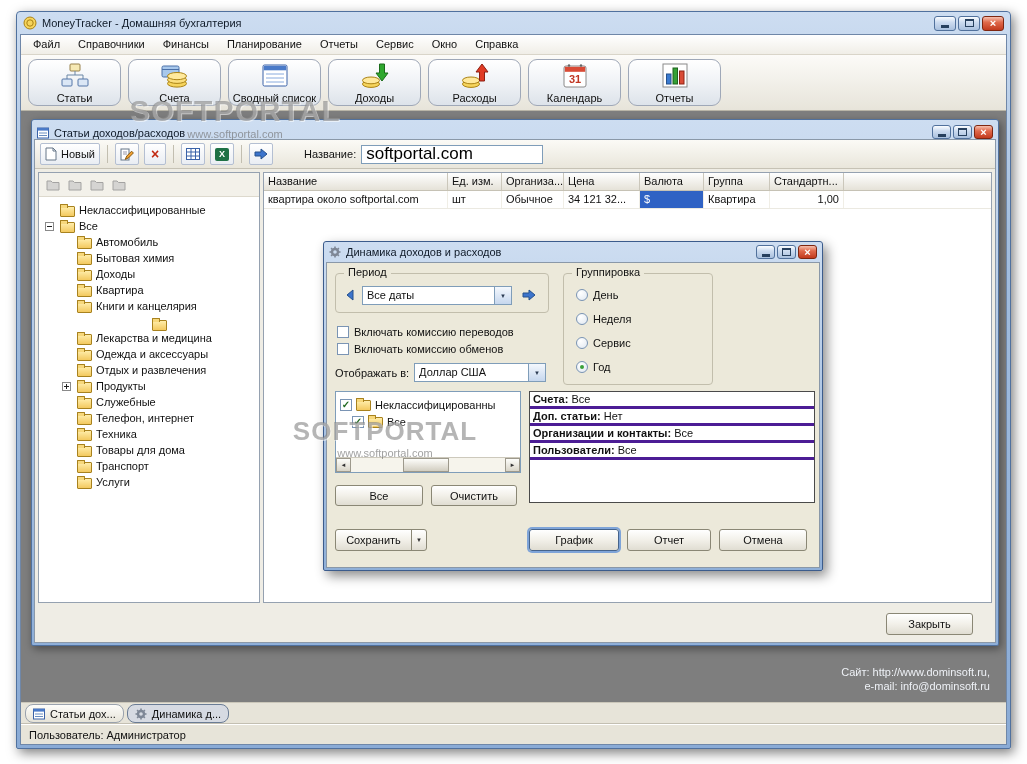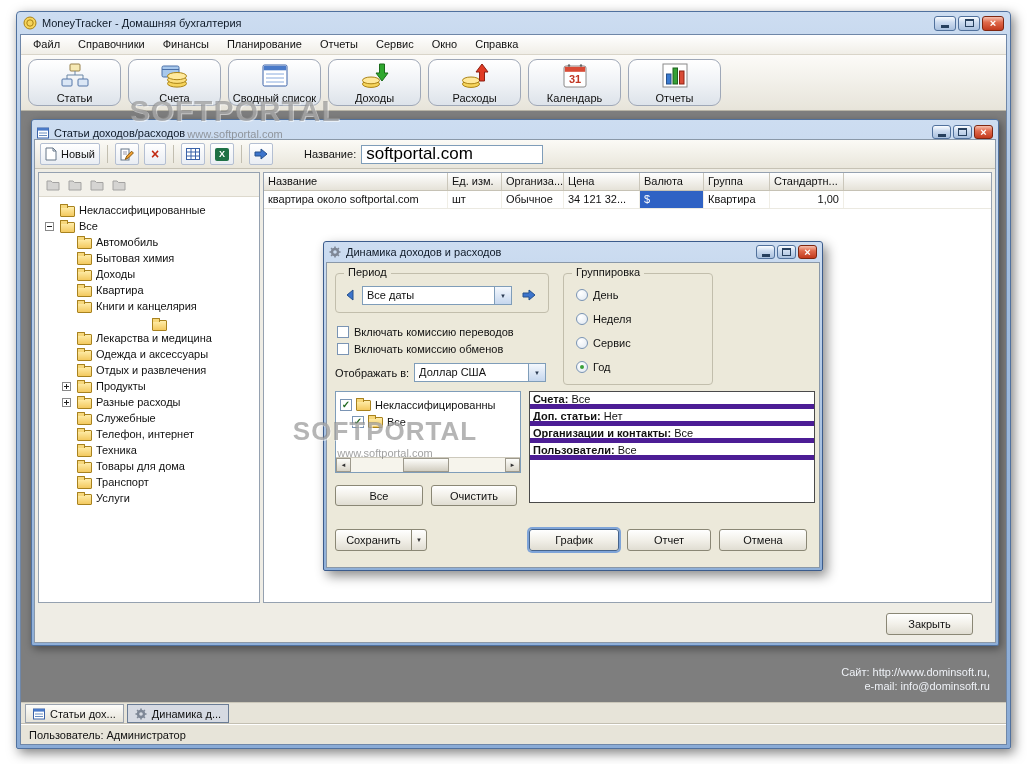--- a/index.html
+++ b/index.html
@@ -102,35 +102,35 @@
 .listbox{position:absolute;left:8px;top:128px;width:186px;height:82px;background:#fff;border:1px solid #7f9db9;display:flex;flex-direction:column}
 .cat-rows{flex:1;padding-top:4px}
 .cat-row{height:17px;display:flex;align-items:center;gap:4px}
 .hscroll{height:15px;flex:none;background:#efece1;border-top:1px solid #cdc9bc;display:flex}
 .sb-btn{width:15px;height:100%;flex:none;background:linear-gradient(#fdfdfa,#d9d5c8);border:1px solid #9d998c;display:flex;align-items:center;justify-content:center;font-size:6px;color:#333}
 .sb-btn.left::after{content:"◄"}
 .sb-btn.right::after{content:"►"}
 .sb-track{flex:1;position:relative;background:#f6f4ec}
 .sb-thumb{position:absolute;left:34%;top:0;width:46px;height:100%;background:linear-gradient(#fdfdfa,#d2cec1);border:1px solid #9d998c}
 .summary{position:absolute;left:202px;top:128px;width:286px;height:112px;background:#fff;border:1px solid #4a4a4a;overflow:hidden}
-.sum-row{height:17px;border-bottom:5px solid #4c1d95;padding:1px 3px;white-space:nowrap;overflow:hidden}
+.sum-row{height:17px;border-bottom:3px solid #4c1d95;padding:1px 3px;white-space:nowrap;overflow:hidden}
 .sum-label{font-weight:bold}
 .btn-all{position:absolute;left:8px;top:222px;width:88px;height:21px}
 .btn-clear{position:absolute;left:104px;top:222px;width:86px;height:21px}
 .btn-save{position:absolute;left:8px;top:266px;width:92px;height:22px;padding:0}
 .btn-save .cap{flex:1;text-align:center}
 .split-arrow{width:15px;align-self:stretch;border-left:1px solid #8a8775;display:flex;align-items:center;justify-content:center;font-size:6px;color:#333}
 .split-arrow::after{content:"▼"}
 .btn-chart{position:absolute;left:202px;top:266px;width:90px;height:22px;border-color:#46648c;box-shadow:0 0 0 2px #7ea4d8}
 .btn-report{position:absolute;left:300px;top:266px;width:84px;height:22px}
 .btn-cancel{position:absolute;left:392px;top:266px;width:88px;height:22px}
 
 
 .task-tabs{height:22px;flex:none;background:#e7e4d9;border-top:1px solid #cbc7ba;display:flex;align-items:center;gap:3px;padding:1px 4px}
-.task-tab{height:19px;border:1px solid #9aa2ad;border-radius:0;background:linear-gradient(#fdfdfa,#e6e3d8);display:flex;align-items:center;gap:5px;padding:0 7px}
+.task-tab{height:19px;border:1px solid #9aa2ad;border-radius:8px;background:linear-gradient(#fdfdfa,#e6e3d8);display:flex;align-items:center;gap:5px;padding:0 7px}
 .task-tab.active{background:#d6dae2;border-color:#6a7c95}
 .statusbar{height:20px;flex:none;background:#e7e4d9;border-top:1px solid #fff;box-shadow:0 -1px 0 #c3bfb2;display:flex;align-items:center;padding:0 8px}
 
 
 .watermark{position:absolute;z-index:60;pointer-events:none;text-align:center}
 .watermark .big{font-weight:bold;letter-spacing:1px;color:rgba(135,135,135,.62);text-shadow:1px 1px 0 rgba(255,255,255,.55)}
 .watermark .small{font-size:11px;color:rgba(110,110,110,.65)}
 .wm1{left:120px;top:94px;width:230px}
 .wm1 .big{font-size:30px}
 .wm2{left:290px;top:416px;width:190px}
@@ -403,25 +403,20 @@
                     <span class="exp-spacer"></span>
                     <span class="folder"></span>
                     <span class="tree-label">Отдых и развлечения</span>
                   </div>
                   <div class="tree-row" style="padding-left: 21px;">
                     <span class="expander plus"></span>
                     <span class="folder"></span>
                     <span class="tree-label">Продукты</span>
                   </div>
                   <div class="tree-row" style="padding-left: 21px;">
-                    <span class="expander plus"></span>
-                    <span class="folder"></span>
-                    <span class="tree-label">Разные расходы</span>
-                  </div>
-                  <div class="tree-row" style="padding-left: 21px;">
                     <span class="exp-spacer"></span>
                     <span class="folder"></span>
                     <span class="tree-label">Служебные</span>
                   </div>
                   <div class="tree-row" style="padding-left: 21px;">
                     <span class="exp-spacer"></span>
                     <span class="folder"></span>
                     <span class="tree-label">Телефон, интернет</span>
                   </div>
                   <div class="tree-row" style="padding-left: 21px;">

